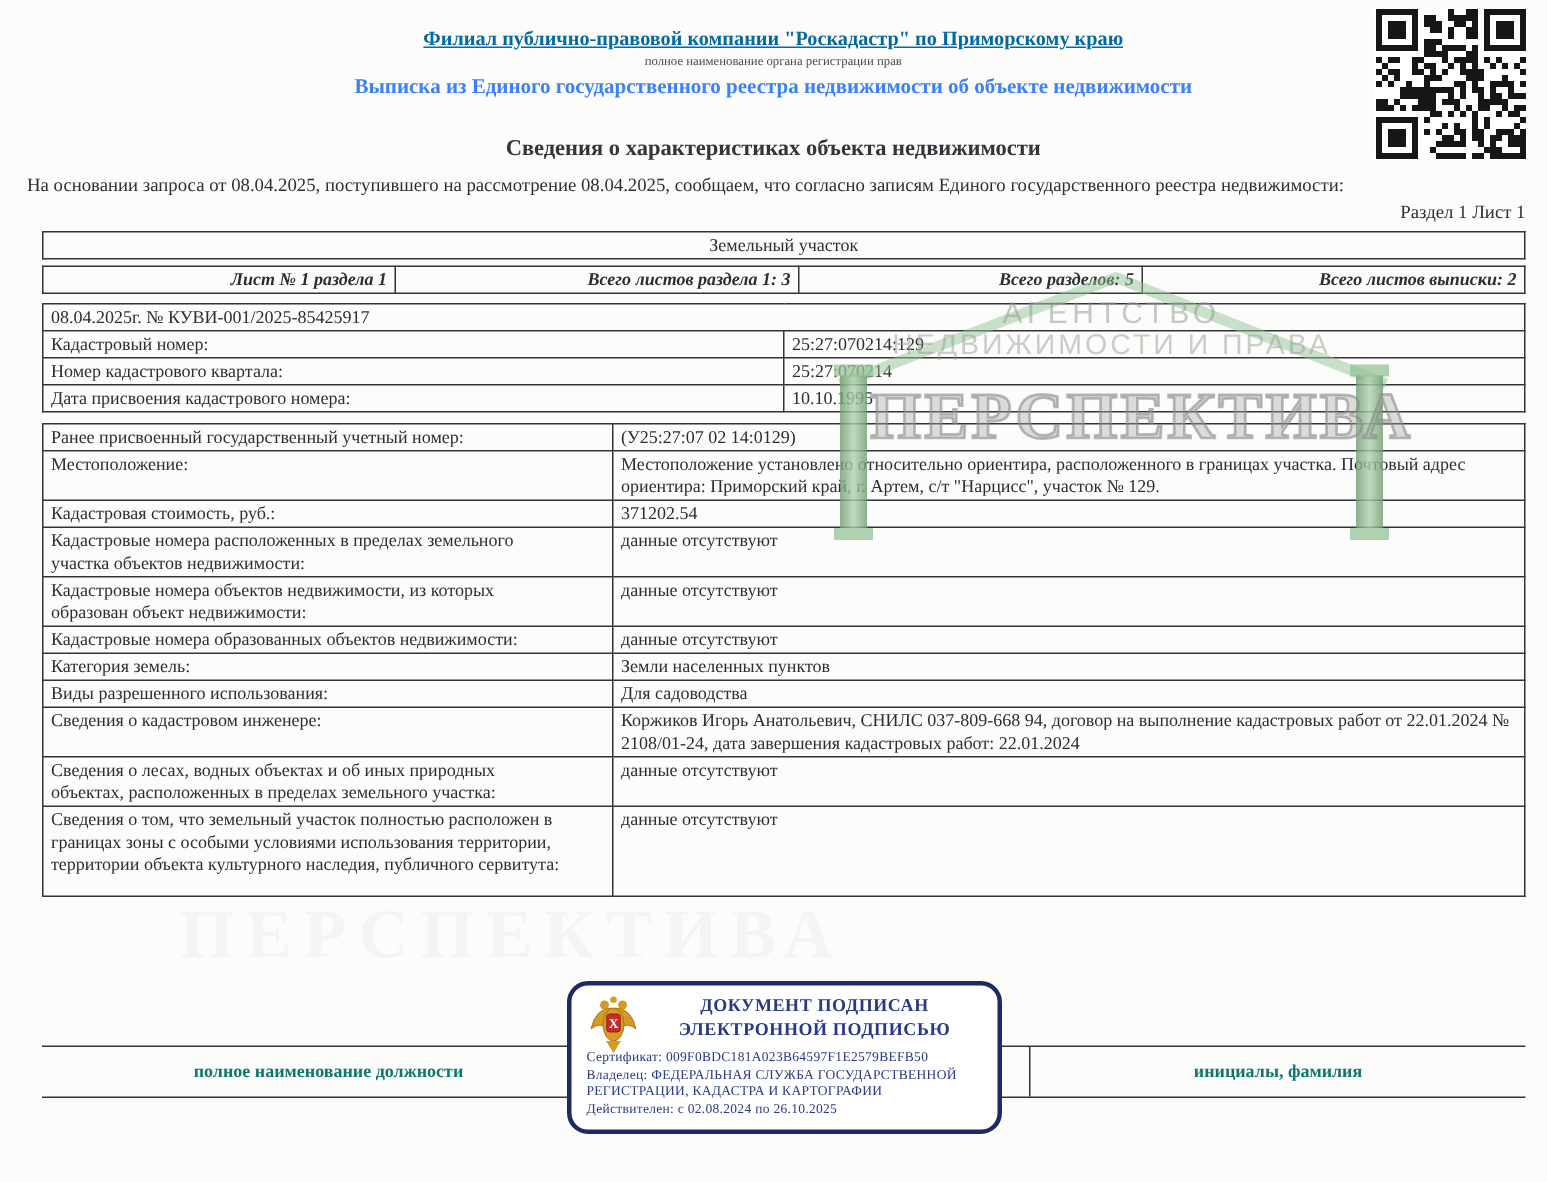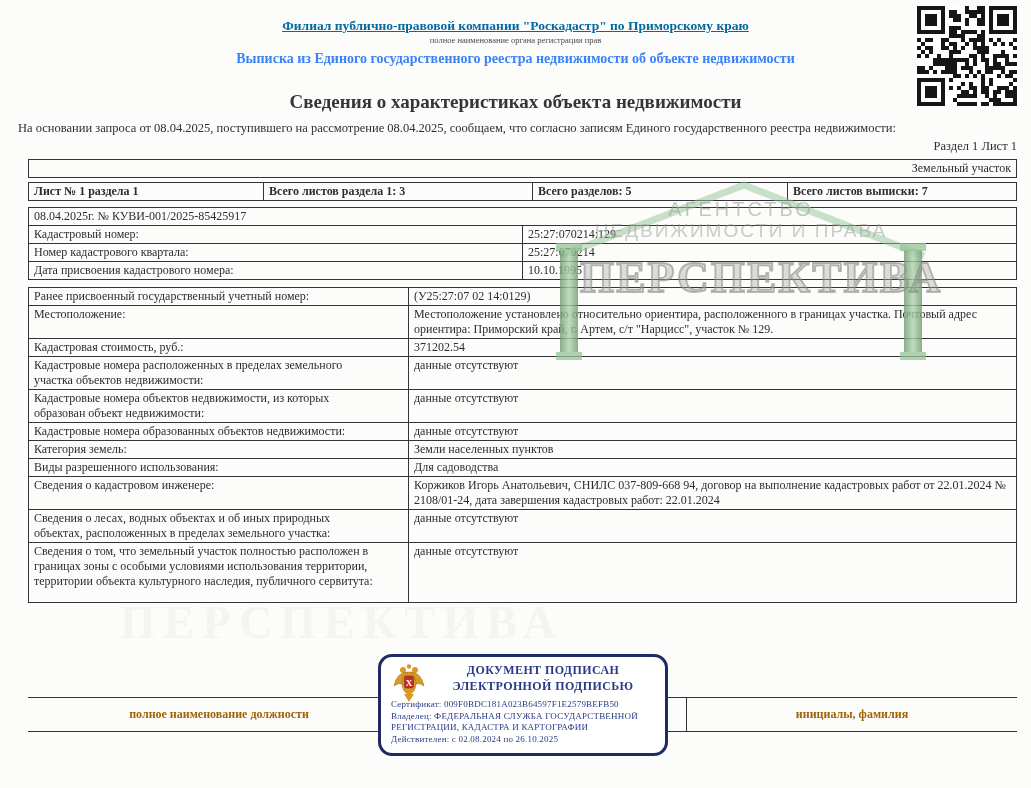--- a/index.html
+++ b/index.html
@@ -7,43 +7,43 @@
   .page {
     position:relative; width:1031px; height:788px; margin:0 auto;
     background:#fcfcfa; color:#2e2e36; overflow:hidden;
   }
 
   
   .org-name { padding-top:18px; text-align:center; font-size:13.5px; font-weight:bold;
               text-decoration:underline; color:#0369a1; }
   .org-caption { text-align:center; font-size:8.5px; color:#4a4a52; margin-top:1px; }
   .doc-title { text-align:center; font-size:14px; font-weight:600; margin-top:6px; color:#3b82f6; }
-  .info-title { text-align:center; font-size:19px; font-weight:600; margin-top:24px; color:#34343c; }
+  .info-title { text-align:center; font-size:15px; font-weight:600; margin-top:24px; color:#34343c; }
   .request-line { margin:8px 14px 0 18px; font-size:12.5px; color:#2e2e36; }
   .sheet-ref { text-align:right; margin-right:14px; margin-top:3px; font-size:12.5px; }
 
   
   table { border-collapse:collapse; table-layout:fixed; margin-left:28px; width:989px;
           font-size:12px; color:#2c2c34; }
   td { border:1.5px solid #33333b; padding:1px 5px; vertical-align:top; line-height:15px; }
   .block-a { margin-top:5px; }
-  .block-a td { text-align:right; height:18px; }
+  .block-a td { text-align:center; height:18px; }
   .block-b { margin-top:4px; }
-  .block-b td { text-align:left; font-weight:bold; height:18px; }
+  .block-b td { text-align:right; font-weight:bold; height:18px;font-style:italic; }
   .block-c { margin-top:6px; }
   .block-d { margin-top:7px; }
   td.lab { width:380px; padding-right:28px; }
   tr.h1 td { height:18px; }
   tr.h2 td { height:31px; }
   tr.h4 td { height:60px; }
 
   
   .footer-row { position:absolute; left:28px; top:697px; width:989px; height:35px;
     border-top:1.6px solid #33333b; border-bottom:1.6px solid #33333b;
-    display:flex; z-index:1; font-size:12px; font-weight:600; color:#a16207; }
+    display:flex; z-index:1; font-size:12px; font-weight:600; color:#0f766e; }
   .footer-cell { display:flex; align-items:center; justify-content:center; }
   .fc1 { width:382px; }
   .fc2 { width:277px; border-left:1.5px solid #33333b; border-right:1.5px solid #33333b; }
   .fc3 { flex:1; }
 
   
   .stamp { position:absolute; left:378px; top:654px; width:290px; height:102px;
     background:#fff; border:3px solid #1e2a63; border-radius:14px; z-index:5;
     padding:5px 10px 3px 10px; color:#293a85; }
   .stamp-eagle { position:absolute; left:11px; top:6px; width:34px; height:40px; }
@@ -326,22 +326,22 @@
           <td>Земельный участок</td>
         </tr>
   </tbody>
     </table>
 
   <table class="block-b">
     <tbody>
         <tr>
       <td style="width:235px">Лист № 1 раздела 1</td>
       <td style="width:269px">Всего листов раздела 1: 3</td>
-      <td style="width:255px">Всего разделов: 5</td>
-      <td>Всего листов выписки: 7</td>
+      <td style="width:229px">Всего разделов: 5</td>
+      <td>Всего листов выписки: 2</td>
     </tr>
   </tbody>
     </table>
 
   <table class="block-c">
     <tbody>
         <tr class="h1">
           <td colspan="2">08.04.2025г. № КУВИ-001/2025-85425917</td>
         </tr>
     <tr class="h1">

